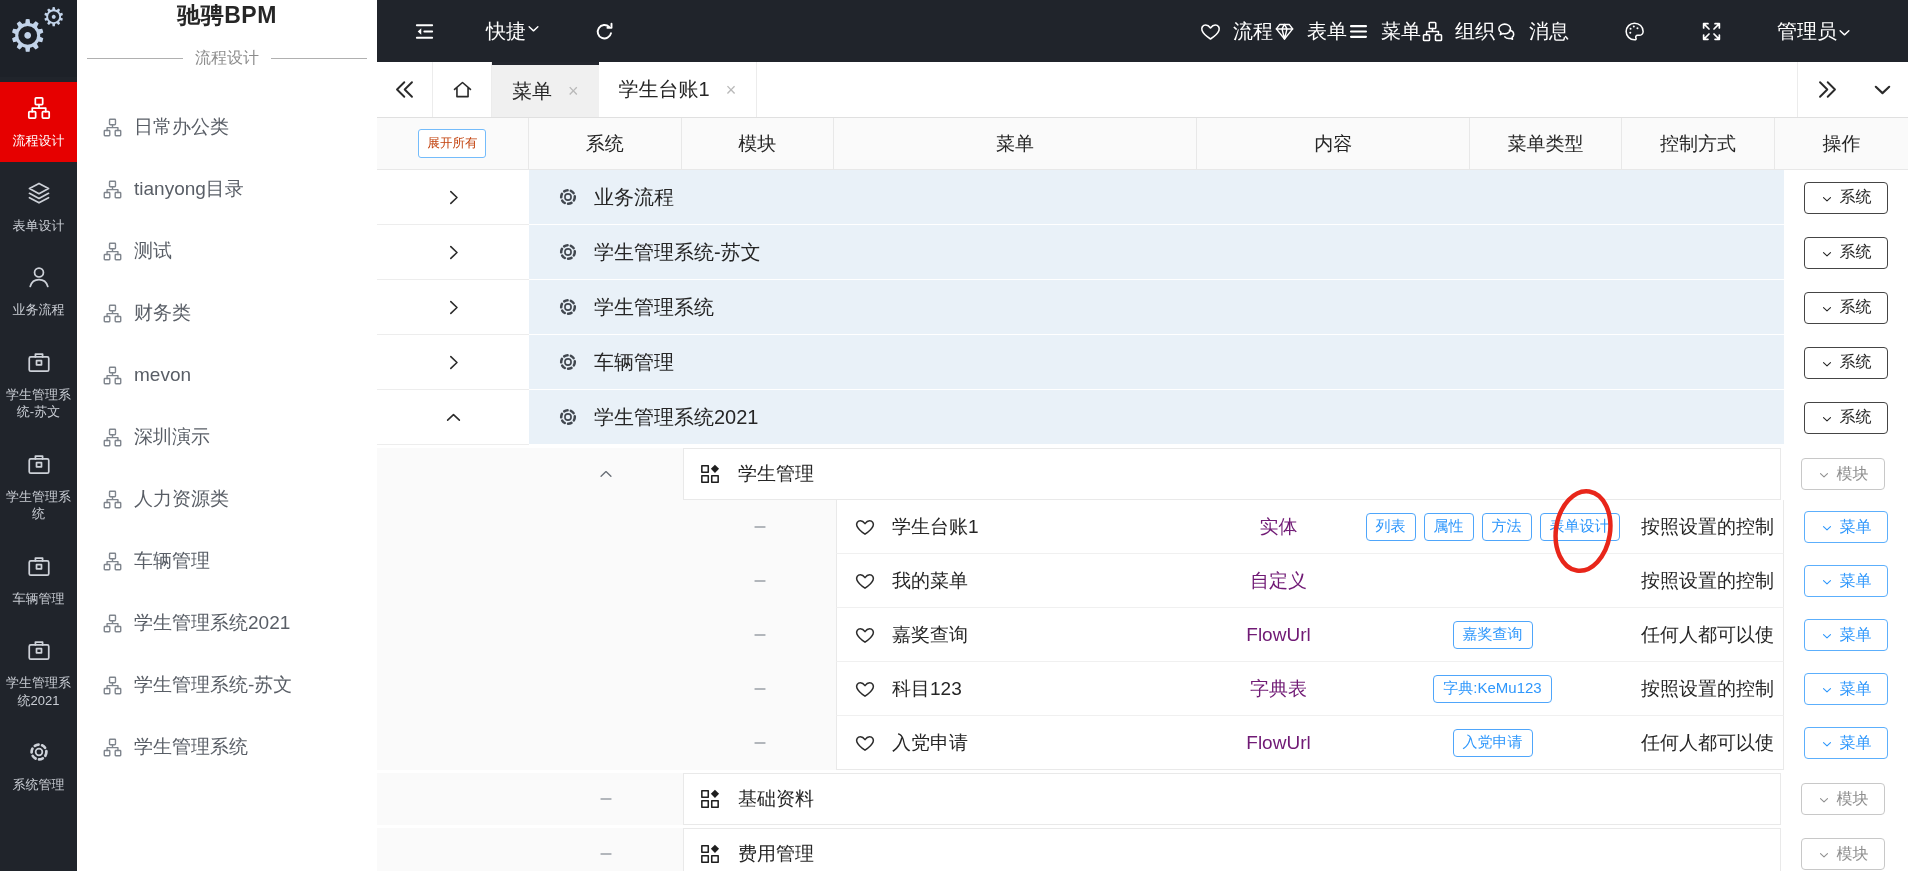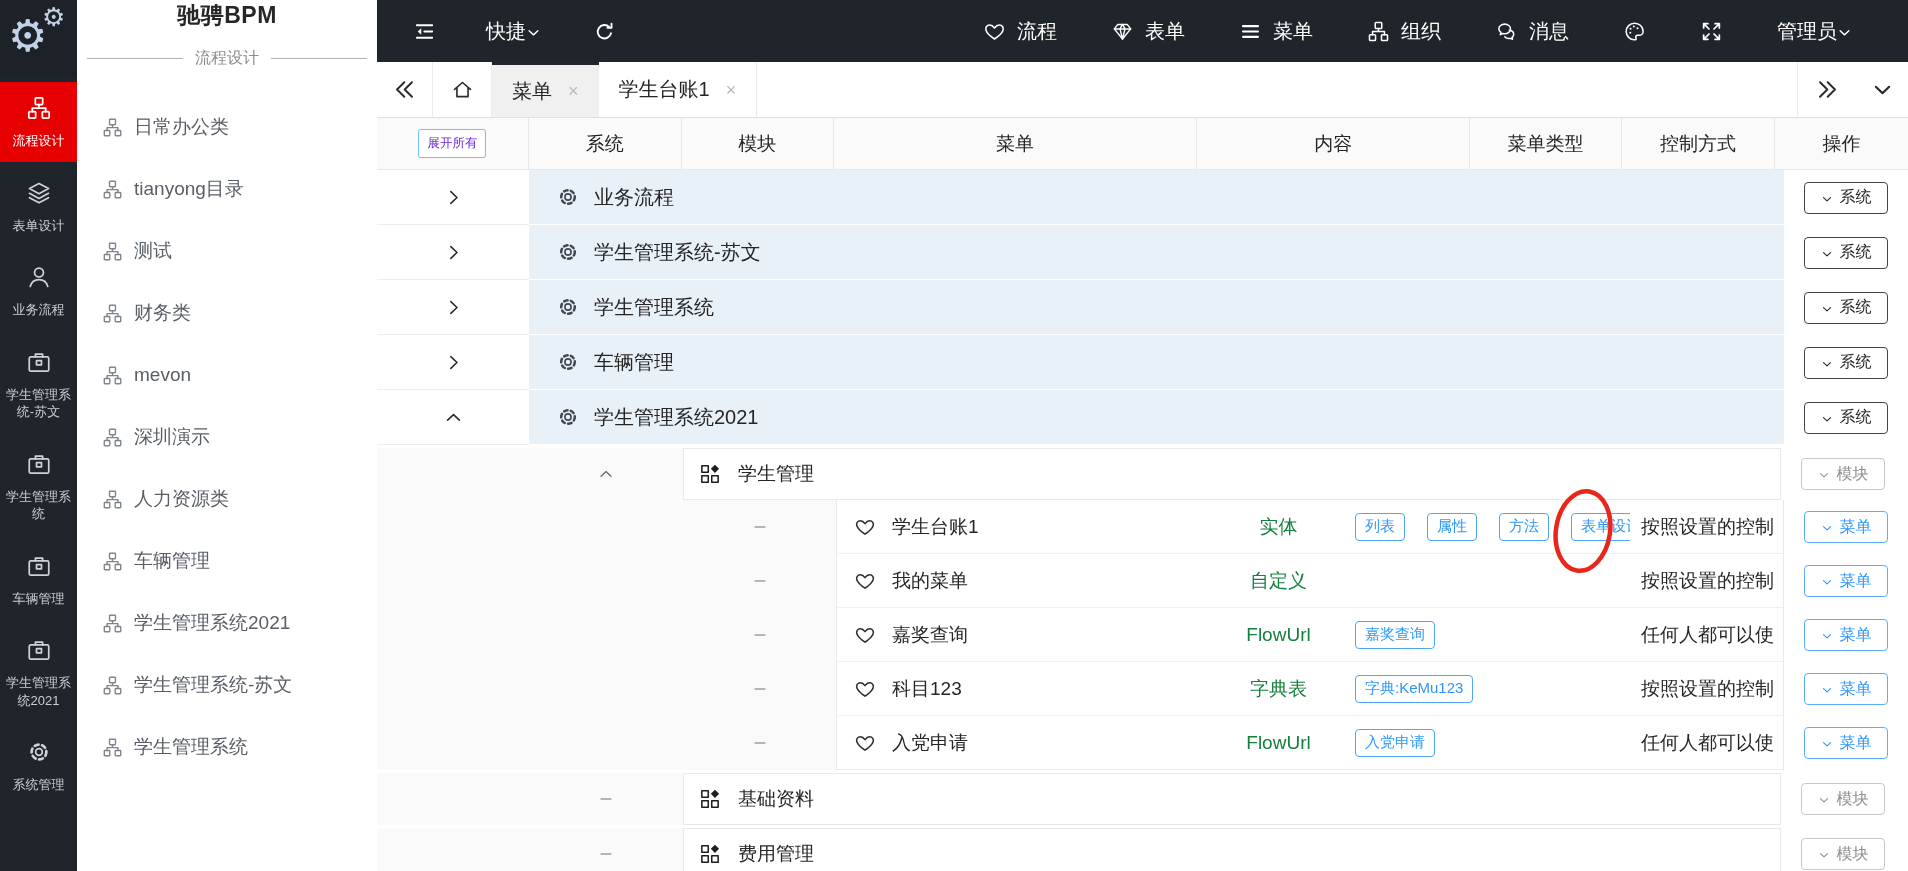--- a/index.html
+++ b/index.html
@@ -25,25 +25,25 @@
 .section .ln{flex:1;height:1px;background:#b0b0b0}
 .side-items{margin-top:27px}
 .side-item{height:62px;display:flex;align-items:center;gap:11px;padding-left:25px;font-size:19px;color:#595e66;cursor:pointer;white-space:nowrap}
 .side-item .icn{width:21px;height:21px;color:#7f858d}
 
 .main{flex:1;display:flex;flex-direction:column;min-width:0}
 
 .topbar{height:62px;background:#20242b;color:#fff;display:flex;align-items:center;padding:0 56px 0 36px;flex:none}
 .tb-btn{background:none;border:0;color:#fff;cursor:pointer;display:flex;align-items:center;padding:0}
 .tb-btn .icn,.nav-it .icn{width:23px;height:23px}
-.tb-quick{display:flex;align-items:center;font-size:20px;margin-left:50px;cursor:pointer}
+.tb-quick{display:flex;font-size:20px;margin-left:50px;cursor:pointer}
 .tb-quick .icn,.tb-user .icn{width:15px;height:15px;margin-top:3px}
 .tb-refresh{margin-left:52px}
 .tb-right{margin-left:auto;display:flex;align-items:center;gap:54px}
-.tb-nav{display:flex;align-items:center;gap:54px}
+.tb-nav{display:flex;align-items:center;}
 .nav-it{display:flex;align-items:center;gap:11px;font-size:20px;cursor:pointer}
 .tb-user{display:flex;align-items:center;font-size:20px;cursor:pointer}
 
 .tabbar{height:56px;background:#fff;border-bottom:1px solid #e0e0e0;display:flex;align-items:stretch;flex:none}
 .tab-ctrl{display:flex;align-items:center;justify-content:center;cursor:pointer;color:#2b2b2b;background:none;border:0}
 .tab-ctrl .icn{width:23px;height:23px}
 .tc-back{width:56px;border-right:1px solid #ececec}
 .tc-home{width:59px;border-right:1px solid #ececec}
 .tc-fwd{width:59px;border-left:1px solid #ececec}
 .tc-collapse{width:52px}
@@ -52,21 +52,21 @@
 .tab.active{background:#f0f0f0;border-top:3px solid #23262e}
 .tab:not(.active){border-right:1px solid #ececec}
 .tab-x{color:#b9b9b9;font-size:18px;line-height:1}
 .tab-spacer{flex:1}
 
 .grid{flex:1;overflow:hidden;background:#fff}
 .thead{display:flex;height:52px;background:#fafafa;border-bottom:1px solid #e8e8e8}
 .th{display:flex;align-items:center;justify-content:center;font-size:19px;color:#262626;border-left:1px solid #e8e8e8}
 .th.c0{border-left:0}
 .c0{width:152px}.c1{width:154px}.c2{width:153px}.c3{width:366px}.c4{width:153px}.c5{width:275px}.c6{width:154px}.c7{width:135px}
-.expand-all{font-size:12.5px;color:#6d28d9;border:1px solid #74bcfb;background:#fff;border-radius:3px;padding:5px 8px;cursor:pointer;font-family:Liberation Sans, sans-serif}
+.expand-all{font-size:12.5px;color:#c2410c;border:1px solid #74bcfb;background:#fff;border-radius:3px;padding:5px 8px;cursor:pointer;font-family:Liberation Sans, sans-serif}
 .sys-row{display:flex;height:55px}
 .sys-expand{width:152px;border-bottom:1px solid #ededed;display:flex;align-items:center;justify-content:center;cursor:pointer;color:#2b2b2b}
 .sys-expand .icn{width:19px;height:19px}
 .sys-body{width:1255px;background:#e9f1f8;border-bottom:1px solid #fff;display:flex;align-items:center;gap:14px;padding-left:27px;font-size:20px;color:#262626}
 .sys-body .icn{width:24px;height:24px;color:#41474f}
 .cell-action{width:124px;display:flex;align-items:center;justify-content:center}
 .act{display:inline-flex;align-items:center;justify-content:center;gap:7px;width:84px;height:32px;border-radius:4px;background:#fff;font-size:16px;cursor:pointer;font-family:inherit}
 .act .icn{width:12px;height:12px;margin-top:2px}
 .act-sys{border:1px solid #454545;color:#262626}
 .act-mod{border:1px solid #c8c8c8;color:#909090}
@@ -81,22 +81,22 @@
 .mod-box .icn{width:22px;height:22px;color:#1f1f1f}
 .menu-row{display:flex;height:54px}
 .menu-ind{width:459px;background:#fafafa;display:flex}
 .menu-ind .s1{width:152px}.menu-ind .s2{width:154px}
 .menu-ind .s3{width:153px;display:flex;align-items:center;justify-content:center;color:#9aa0a7}
 .menu-ind .s3 .icn{width:18px;height:18px}
 .menu-cell{border-bottom:1px solid #f0f0f0;background:#fff;display:flex;align-items:center}
 .menu-row.last .menu-cell{border-bottom:1px solid #e9e9e9}
 .mc-name{width:366px;border-left:1px solid #e9e9e9;gap:16px;padding-left:17px;font-size:19px;color:#262626}
 .mc-name .icn{width:22px;height:22px;color:#2b2b2b}
-.mc-type{width:153px;justify-content:center;font-size:19px;color:#15803d}
-.mc-content{width:275px;justify-content:flex-start;gap:22px}
+.mc-type{width:153px;justify-content:center;font-size:19px;color:#701a75}
+.mc-content{width:275px;justify-content:center;gap:8px}
 .cbtn{font-size:15px;padding:0 9px;height:28px;border:1px solid #4fa6fb;color:#2e97fc;background:#fff;border-radius:4px;cursor:pointer;white-space:nowrap;font-family:inherit}
 .mc-ctrl{width:154px;border-right:1px solid #e9e9e9;font-size:19px;color:#262626;padding-left:11px;white-space:nowrap;overflow:hidden}
 .annot{position:absolute;left:1548px;top:486px;width:70px;height:90px;pointer-events:none;z-index:5}
 </style>
 </head>
 <body>
 
 <div class="app">
   <aside class="rail">
     <div class="logo">

